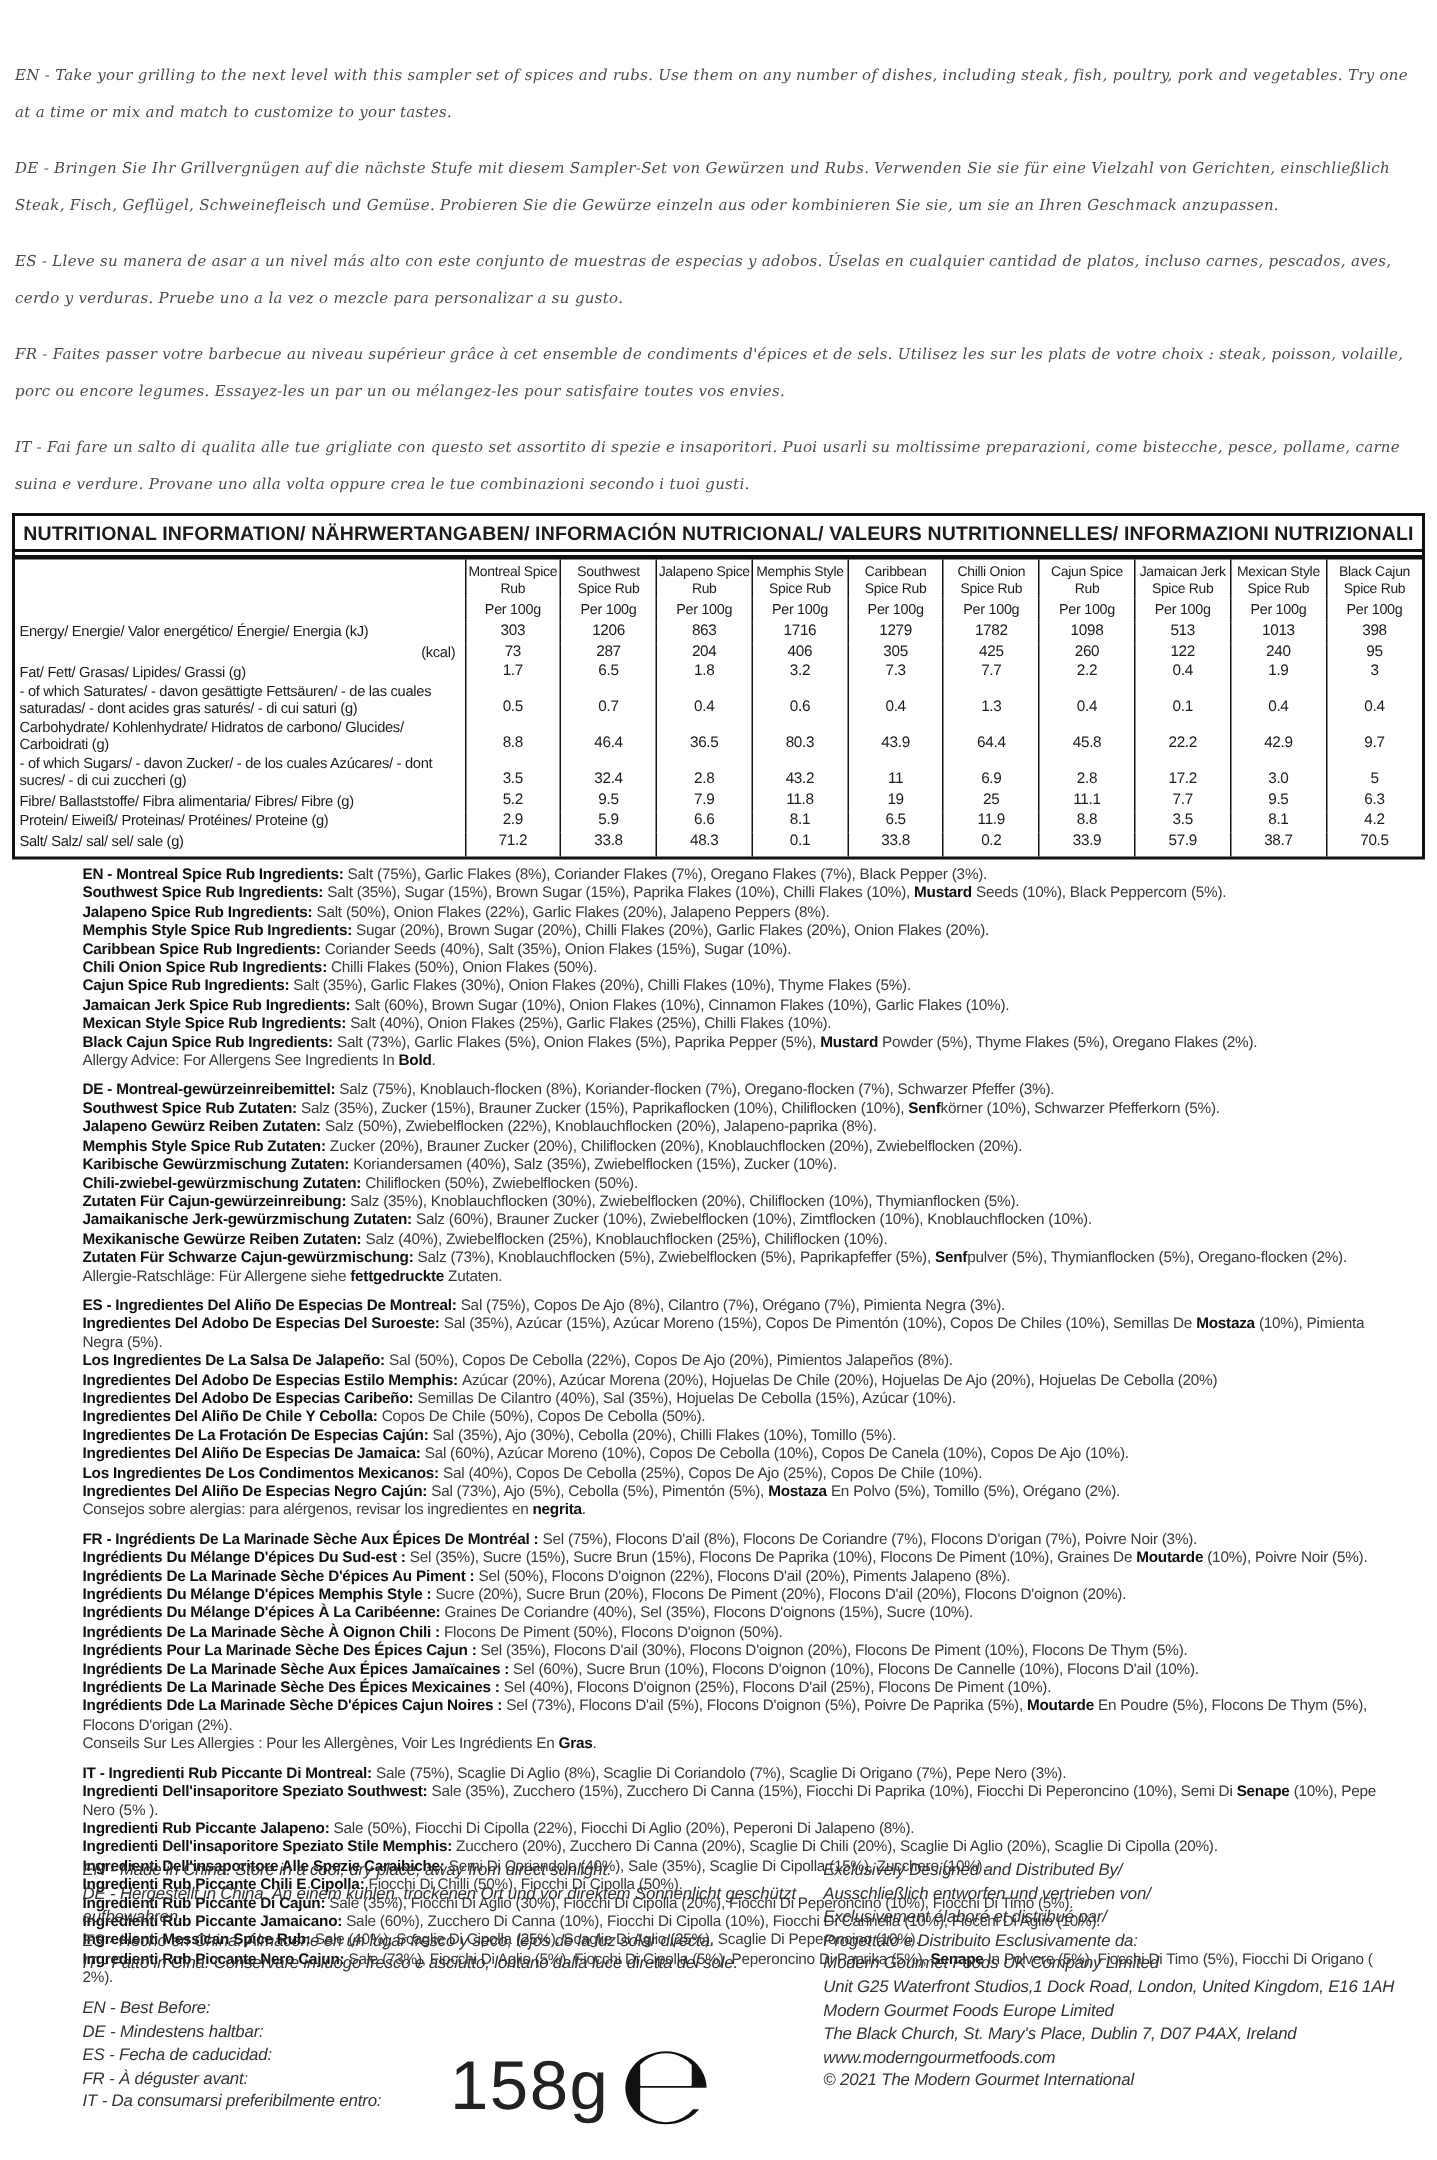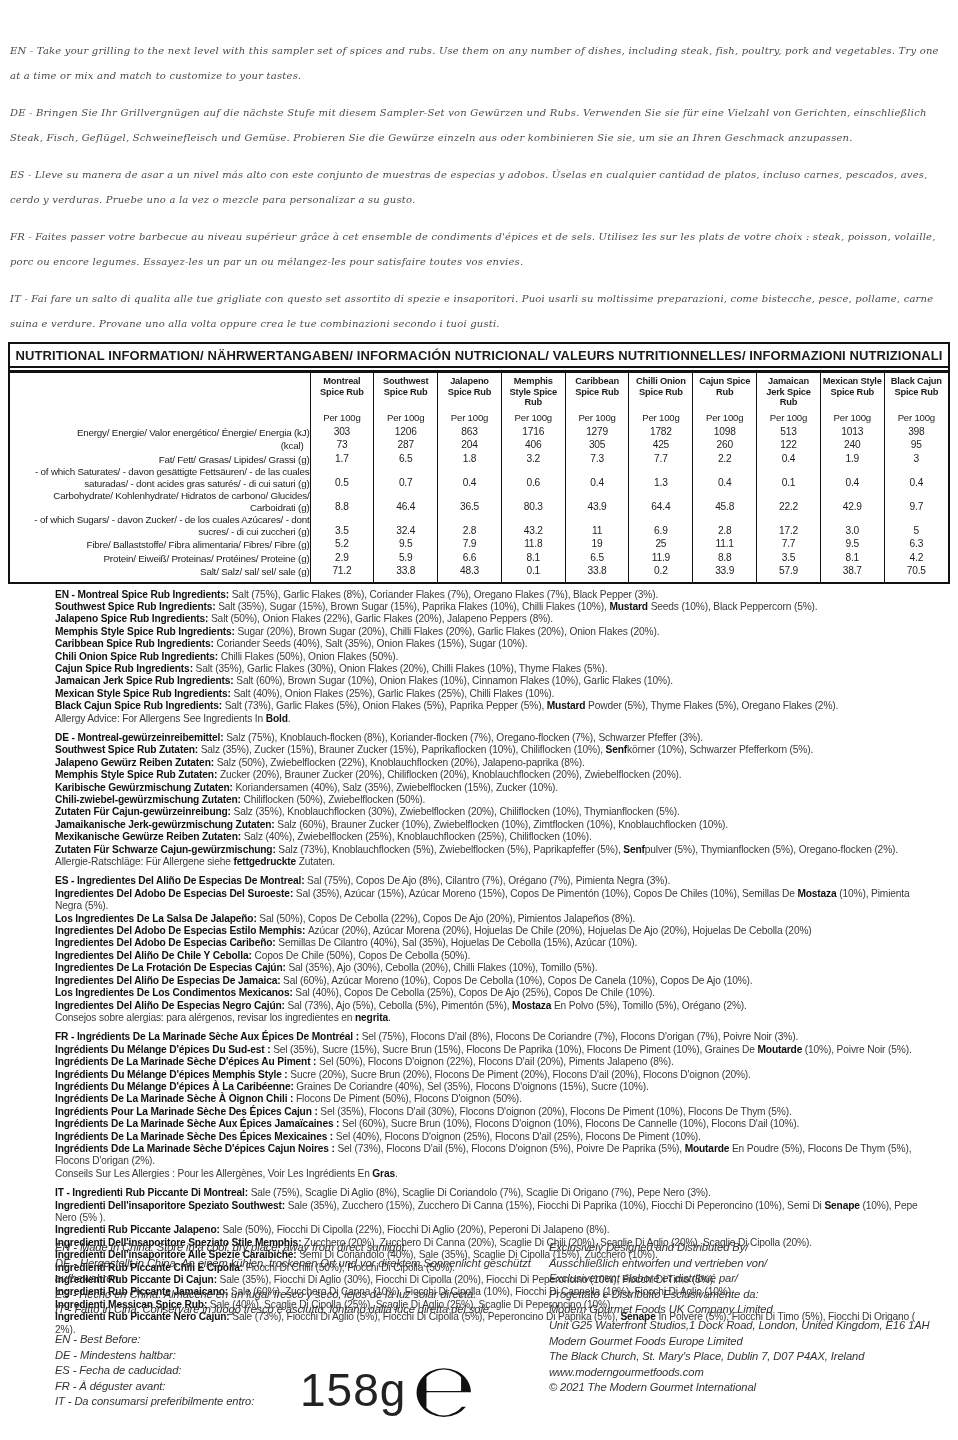--- a/index.html
+++ b/index.html
@@ -11,23 +11,23 @@
   .intro p { font-size:10px; line-height:25px; letter-spacing:.2px;margin-top:12px; }
 
   
   .nutri-wrap { margin:6px 8px 0 8px; border:2px solid #111; }
   .nutri-title { text-align:center; font-weight:bold; font-size:13px; padding:4px 0 3px; border-bottom:2px solid #111; letter-spacing:.1px; }
   .nutri-divider { height:3px; background:#111; margin-top:2px; }
   table.nutri { width:100%; border-collapse:collapse; table-layout:fixed; }
   table.nutri col.lbl { width:300px; }
   table.nutri td, table.nutri th { font-size:9.6px; letter-spacing:-.2px; vertical-align:bottom; }
   table.nutri th, table.nutri td.val { border-left:1.4px solid #111; text-align:center; }
-  table.nutri thead th { font-weight:bold; font-size:9.3px; line-height:10.5px; padding:3px 1px 2px; vertical-align:top;text-align:center; }
+  table.nutri thead th { font-weight:normal; font-size:9.3px; line-height:10.5px; padding:3px 1px 2px; vertical-align:top;text-align:center; }
   table.nutri .per td { padding:2px 0 3px; }
-  table.nutri td.lbl { text-align:right; padding-left:3px; line-height:11.5px; font-size:9.8px; }
+  table.nutri td.lbl { text-align:left; padding-left:3px; line-height:11.5px; font-size:9.8px; }
   table.nutri td.lbl.right { text-align:right; padding-right:6px; }
   table.nutri tbody td { padding-bottom:1px; line-height:12.5px; font-size:10.2px; }
   table.nutri tbody tr:last-child td { padding-bottom:4px; }
 
   
   .ingredients { margin:5px 20px 0 55px; }
   .ing-section { margin-bottom:7px; }
   .ing-line { font-size:10.2px; line-height:12.4px; color:#3a3a3a; letter-spacing:-.15px; }
   .ing-line b { color:#111; }
 

